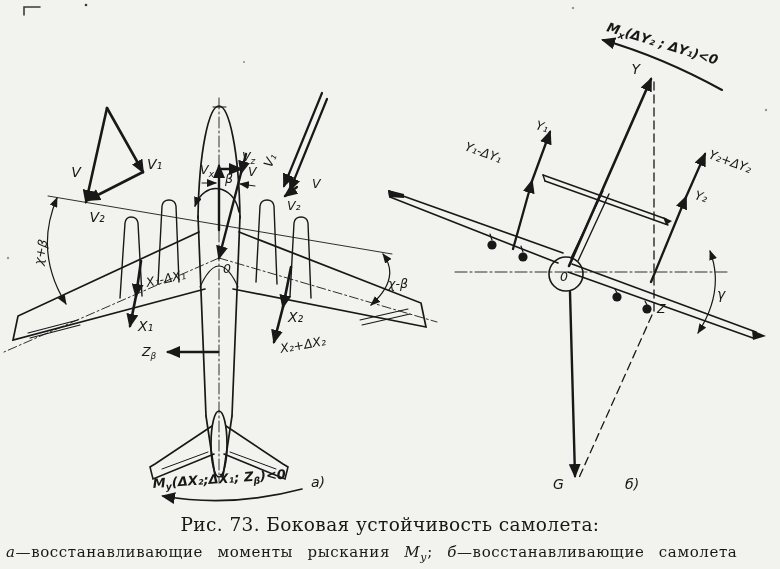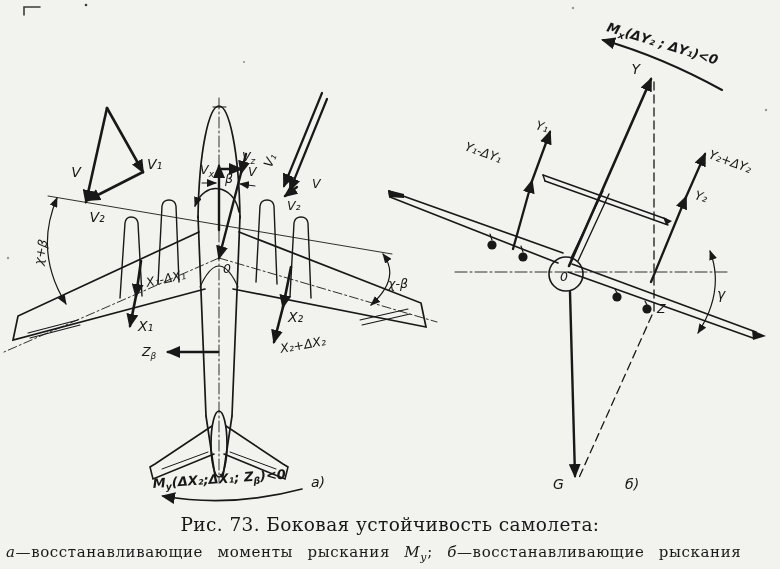--- a/index.html
+++ b/index.html
@@ -208,14 +208,14 @@
     <text class="lbl-sm" transform="translate(694,199) rotate(16)">Y₂</text>
     <text class="lbl-sm" x="657" y="313">Z</text>
     <text class="lbl-sm" x="560" y="281">0</text>
     <text class="lbl" x="717" y="299" font-size="16">γ</text>
     <text class="lbl" x="553" y="489">G</text>
     <text class="lbl" x="625" y="489">б)</text>
   </g>
 </svg>
 
 <div id="caption-title">Рис. 73. Боковая устойчивость самолета:</div>
-<div id="caption-sub"><span class="ital">а</span><span>—восстанавливающие моменты рыскания </span><span class="ital">М</span><span class="sub ital">у</span><span>;  </span><span class="ital">б</span><span>—восстанавливающие  рыскания</span></div>
+<div id="caption-sub"><span class="ital">а</span><span>—восстанавливающие моменты рыскания </span><span class="ital">М</span><span class="sub ital">у</span><span>;  </span><span class="ital">б</span><span>—восстанавливающие  самолета</span></div>
 </div>
 
 </body></html>

